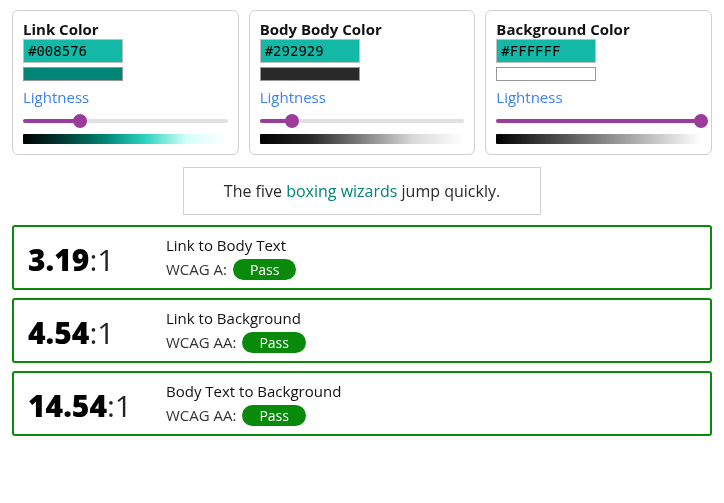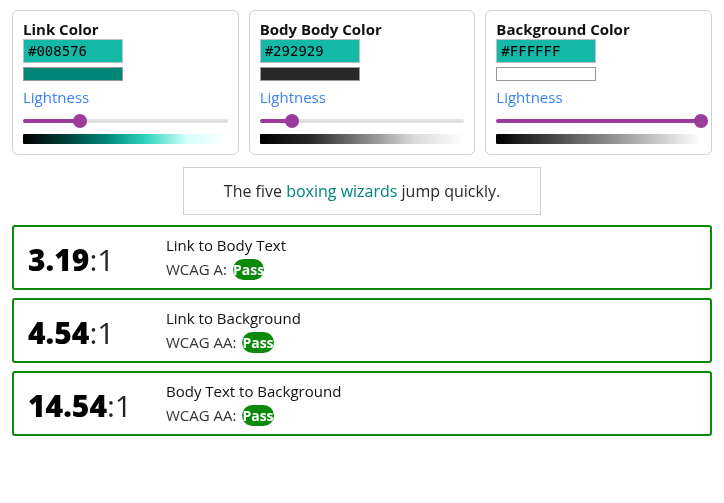--- a/index.html
+++ b/index.html
@@ -143,23 +143,23 @@
     margin-bottom: 4px;
   }
   .result-info .wcag {
     font-size: 15px;
     color: #333;
   }
   .badge {
     display: inline-block;
     background: #0a8a0a;
     color: #fff;
-    font-weight: 700;
+    font-weight: 400;
     font-size: 14px;
-    padding: 1px 0;
+    padding: 1px 17px;
     border-radius: 11px;
     margin-left: 2px;
   }
 </style>
 </head>
 <body>
 
 <div class="panels">
 
   <div class="panel">

